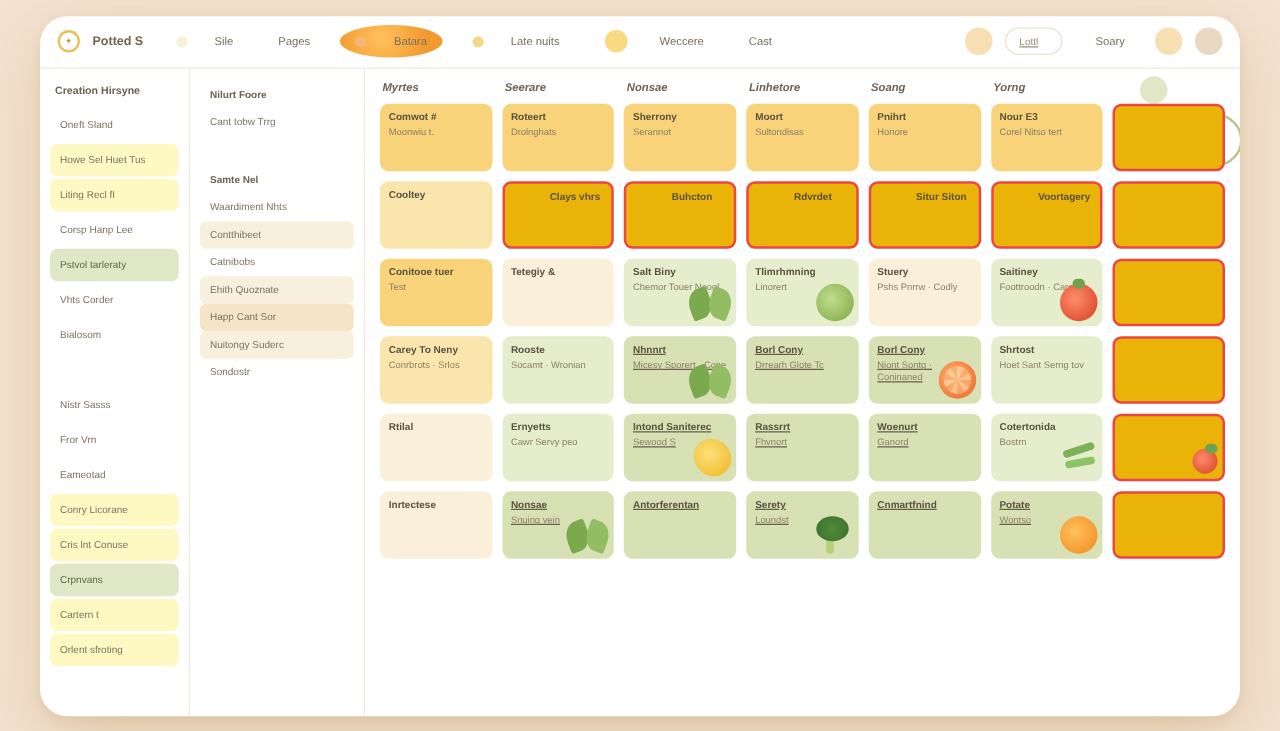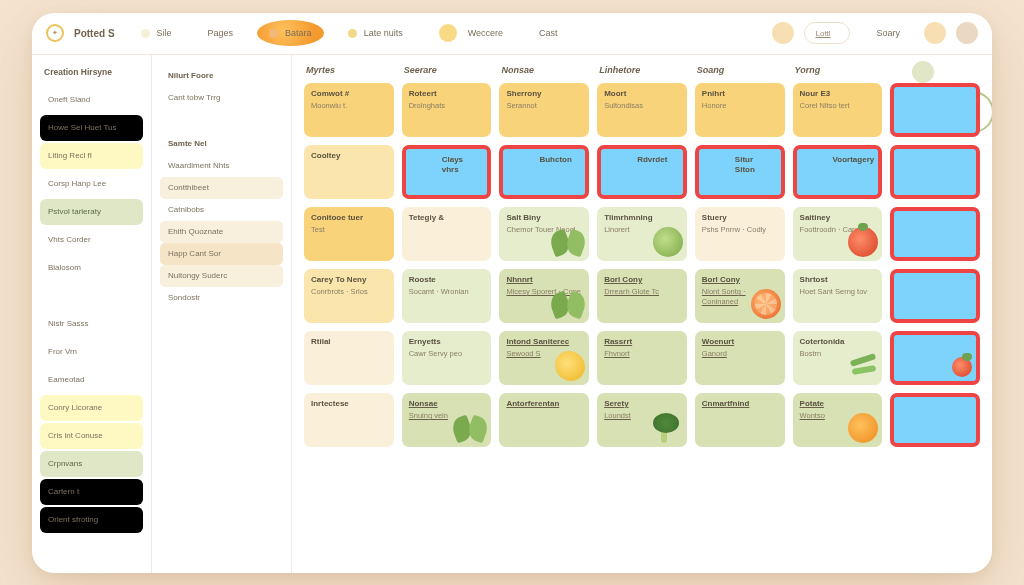--- a/index.html
+++ b/index.html
@@ -33,21 +33,21 @@
   border-bottom: 1px solid #f1e9de;
   gap: 4px;
 }
 .logo-dot {
   width: 18px; height: 18px; border-radius: 50%; border: 2px solid #e7c35a;
   display: flex; align-items: center; justify-content: center; font-size: 7px; color: #b79a47;
   margin-right: 6px;
 }
 .app-name { font-weight: 700; font-size: 10px; color: #72634d; margin-right: 10px; }
 .top-tab {
-  height: 26px; padding: 0 12px; display: flex; align-items: center; gap: 7px;
+  height: 26px; padding: 0 12px; display: flex; align-items: center; gap: 22px;
   font-size: 9px; color: #7a6e5c; cursor: pointer; border-radius: 6px;
   margin-right: 8px;
 }
 .top-tab .dot { width: 9px; height: 9px; border-radius: 50%; background: #f3d887; }
 .top-tab.light .dot { background: #f7f0d8; }
 .top-tab.orange .dot { background: #f3b77a; }
 .top-tab.sun { background: none; }
 .right-spacer { flex: 1; }
 .hdr-chip {
   height: 22px; min-width: 46px; padding: 0 10px; border-radius: 11px;
@@ -67,21 +67,21 @@
 .sb1 {
   width: 120px; border-right: 1px solid #f1e9de; padding: 10px 8px;
   display: flex; flex-direction: column; gap: 2px;
 }
 .sb1-head { font-size: 8.5px; font-weight: 700; color: #6e6250; margin: 2px 4px 8px 4px; }
 .sb1-item {
   height: 26px; display: flex; align-items: center; padding: 0 8px;
   font-size: 8px; color: #7d7260; border-radius: 6px; cursor: pointer;
   margin-bottom: 2px;
 }
-.sb1-item.peach { background: #000000; text-align: center; }
+.sb1-item.peach { background: #fef9c3; text-align: center; }
 .sb1-item.cream { background: #fef9c3; }
 .sb1-item.green { background: #dfe7c7; color: #5e6b44; }
 
 
 .sb2 {
   width: 140px; border-right: 1px solid #f1e9de; padding: 10px 8px;
   display: flex; flex-direction: column; gap: 4px;
 }
 .sb2 .pill {
   height: 22px; padding: 0 8px; font-size: 8px; color: #7d7260;
@@ -108,21 +108,21 @@
   border-radius: 7px; padding: 6px 7px 7px 7px; min-height: 54px;
   font-size: 7.5px; line-height: 1.35; color: #6a5f4a; position: relative; overflow: hidden;
 }
 .card .title { font-weight: 700; font-size: 8px; margin-bottom: 2px; color: #5a5240; }
 .card .sub   { color: #8a7e66; }
 .card.amb  { background: #f8d37a; }
 .card.ambL { background: #fae6ad; }
 .card.cream{ background: #faf0d9; }
 .card.olive{ background: #d7e1b4; text-decoration: underline; }
 .card.oliveL{ background: #e6edcd; }
-.card.white{ background: #7dd3fc; border: 4px solid #ef4444; padding-left: 36px; }
+.card.white{ background: #eab308; border: 2px solid #ef4444; padding-left: 36px; }
 
 
 .food {
   position: absolute; right: 4px; bottom: 4px; width: 30px; height: 30px;
 }
 .tomato  { background: radial-gradient(circle at 40% 40%, #ff8d6a, #e15538 70%); border-radius:50%; }
 .tomato::after { content:""; position:absolute; top:-4px; left:10px; width:10px; height:8px; background:#6ea24f; border-radius:4px 4px 50% 50%; }
 .cuke    { background: radial-gradient(circle at 40% 40%, #c2dd8c, #8fb759 70%); border-radius:50%; }
 .citrus  { background: radial-gradient(circle at 40% 40%, #ffb36a, #f07a3e 70%); border-radius:50%; }
 .citrus::after{content:"";position:absolute;inset:4px;border-radius:50%;background:repeating-conic-gradient(#ffe0b8 0 30deg,#f9b77a 30deg 60deg);opacity:.6;}

